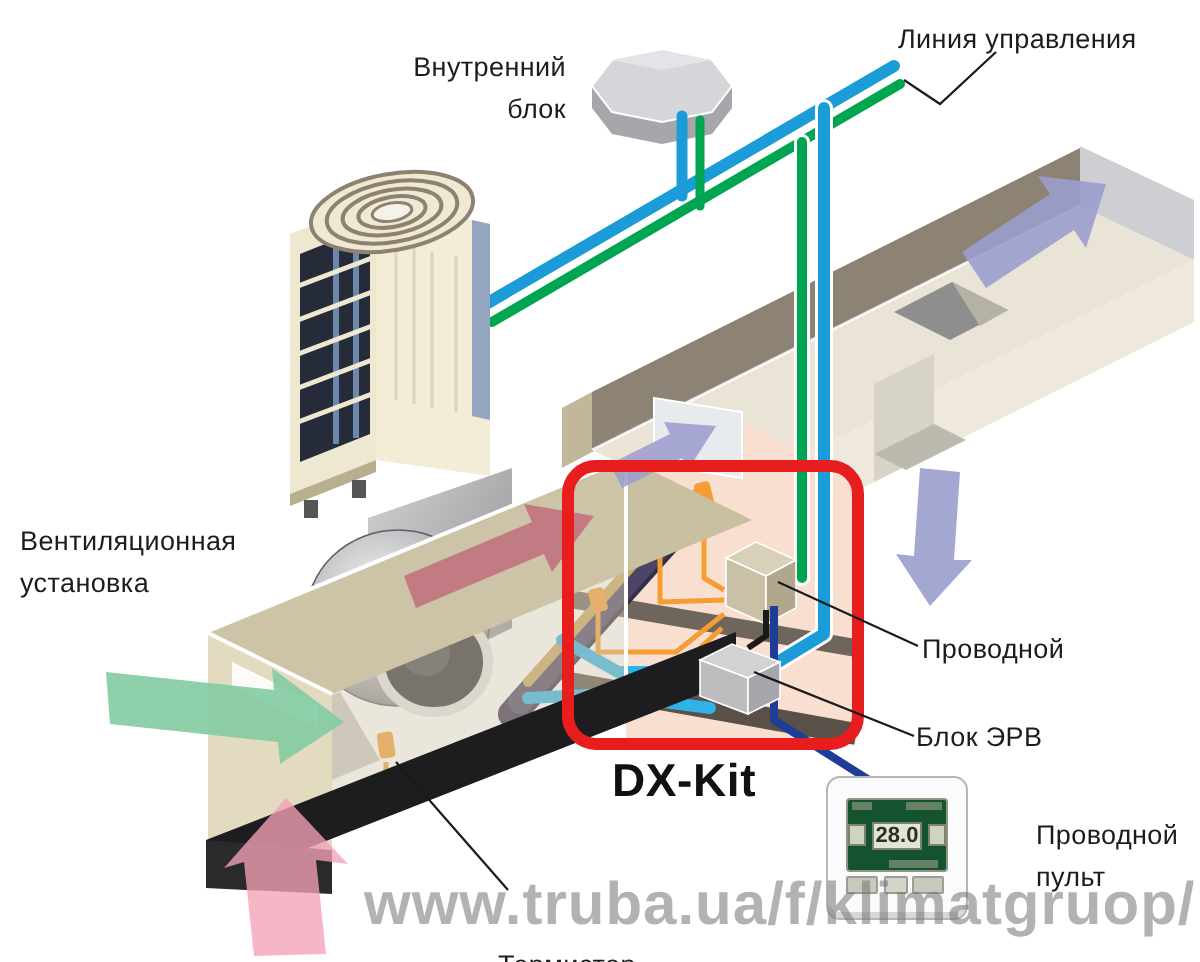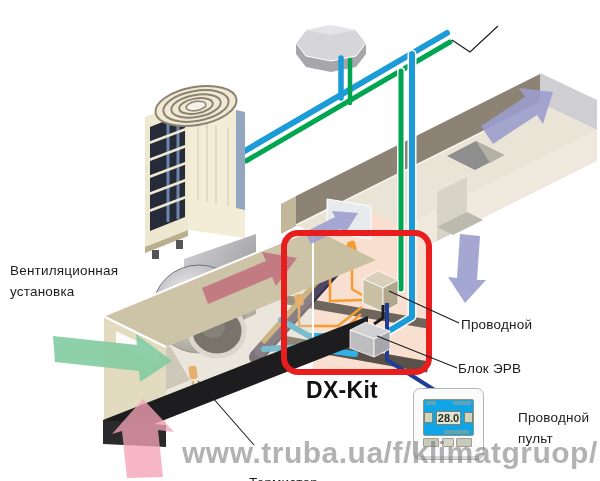--- a/index.html
+++ b/index.html
@@ -23,21 +23,21 @@
     color:rgba(115,115,115,0.55);letter-spacing:0.5px;white-space:nowrap;
   }
   
   #remote{
     position:absolute;left:413px;top:388px;width:69px;height:70px;
     background:#fbfbfc;border:1px solid #b5b5ba;border-radius:7px;
     box-shadow:inset 0 -3px 0 #d8d8dc;
   }
   #remote .lcd{
     position:absolute;left:9px;top:10px;width:49px;height:35px;
-    background:#0ea5e9;border:1px solid #8f9583;border-radius:2px;
+    background:#14532d;border:1px solid #8f9583;border-radius:2px;
     display:flex;align-items:center;justify-content:center;gap:3px;
   }
   #remote .lcd .sidebox{width:7px;height:9px;border:1px solid #7c826f;background:#cfd4bf;}
   #remote .lcd .val{font-size:11px;font-weight:bold;color:#2b3025;
     border:1px solid #7c826f;padding:0 1px;background:#e2e5d4;}
   #remote .lcd .row-top{position:absolute;left:2px;top:1px;right:2px;height:4px;
     background:linear-gradient(90deg,#9aa08c 0 22%,transparent 22% 60%,#9aa08c 60% 100%);opacity:.6;}
   #remote .lcd .row-bot{position:absolute;left:4px;bottom:1px;right:4px;height:4px;
     background:linear-gradient(90deg,transparent 0 40%,#9aa08c 40% 100%);opacity:.6;}
   #remote .btns{position:absolute;left:9px;top:49px;width:49px;height:8px;
@@ -223,20 +223,22 @@
     <rect x="284" y="233" width="145" height="139" rx="14" fill="none" stroke="var(--highlight-red)" stroke-width="6"></rect>
 
     <g fill="none" stroke="#1a1a1a" stroke-width="1.1">
       <path d="M498,26 L470,52 L452,40"></path>
       <path d="M459,323 L389,291"></path>
       <path d="M457,368 L377,336"></path>
       <path d="M254,445 L198,381"></path>
     </g>
   </svg>
 
+  <div class="lbl wrap right" style="left:180px;top:23px;width:103px;">Внутренний блок</div>
+  <div class="lbl" style="left:449px;top:9px;">Линия управления</div>
   <div class="lbl wrap" style="left:10px;top:260px;width:118px;">Вентиляционная установка</div>
   <div class="lbl" style="left:461px;top:314px;">Проводной</div>
   <div class="lbl" style="left:458px;top:358px;">Блок ЭРВ</div>
   <div id="dxkit-label">DX-Kit</div>
   <div class="lbl" style="left:249px;top:440px;margin-top:32px;">Термистор</div>
   <div class="lbl wrap" style="left:489px;top:407px;width:92px;margin-left:29px;">Проводной пульт</div>
 
   <div id="remote">
     <div class="lcd">
       <span class="row-top"></span>

